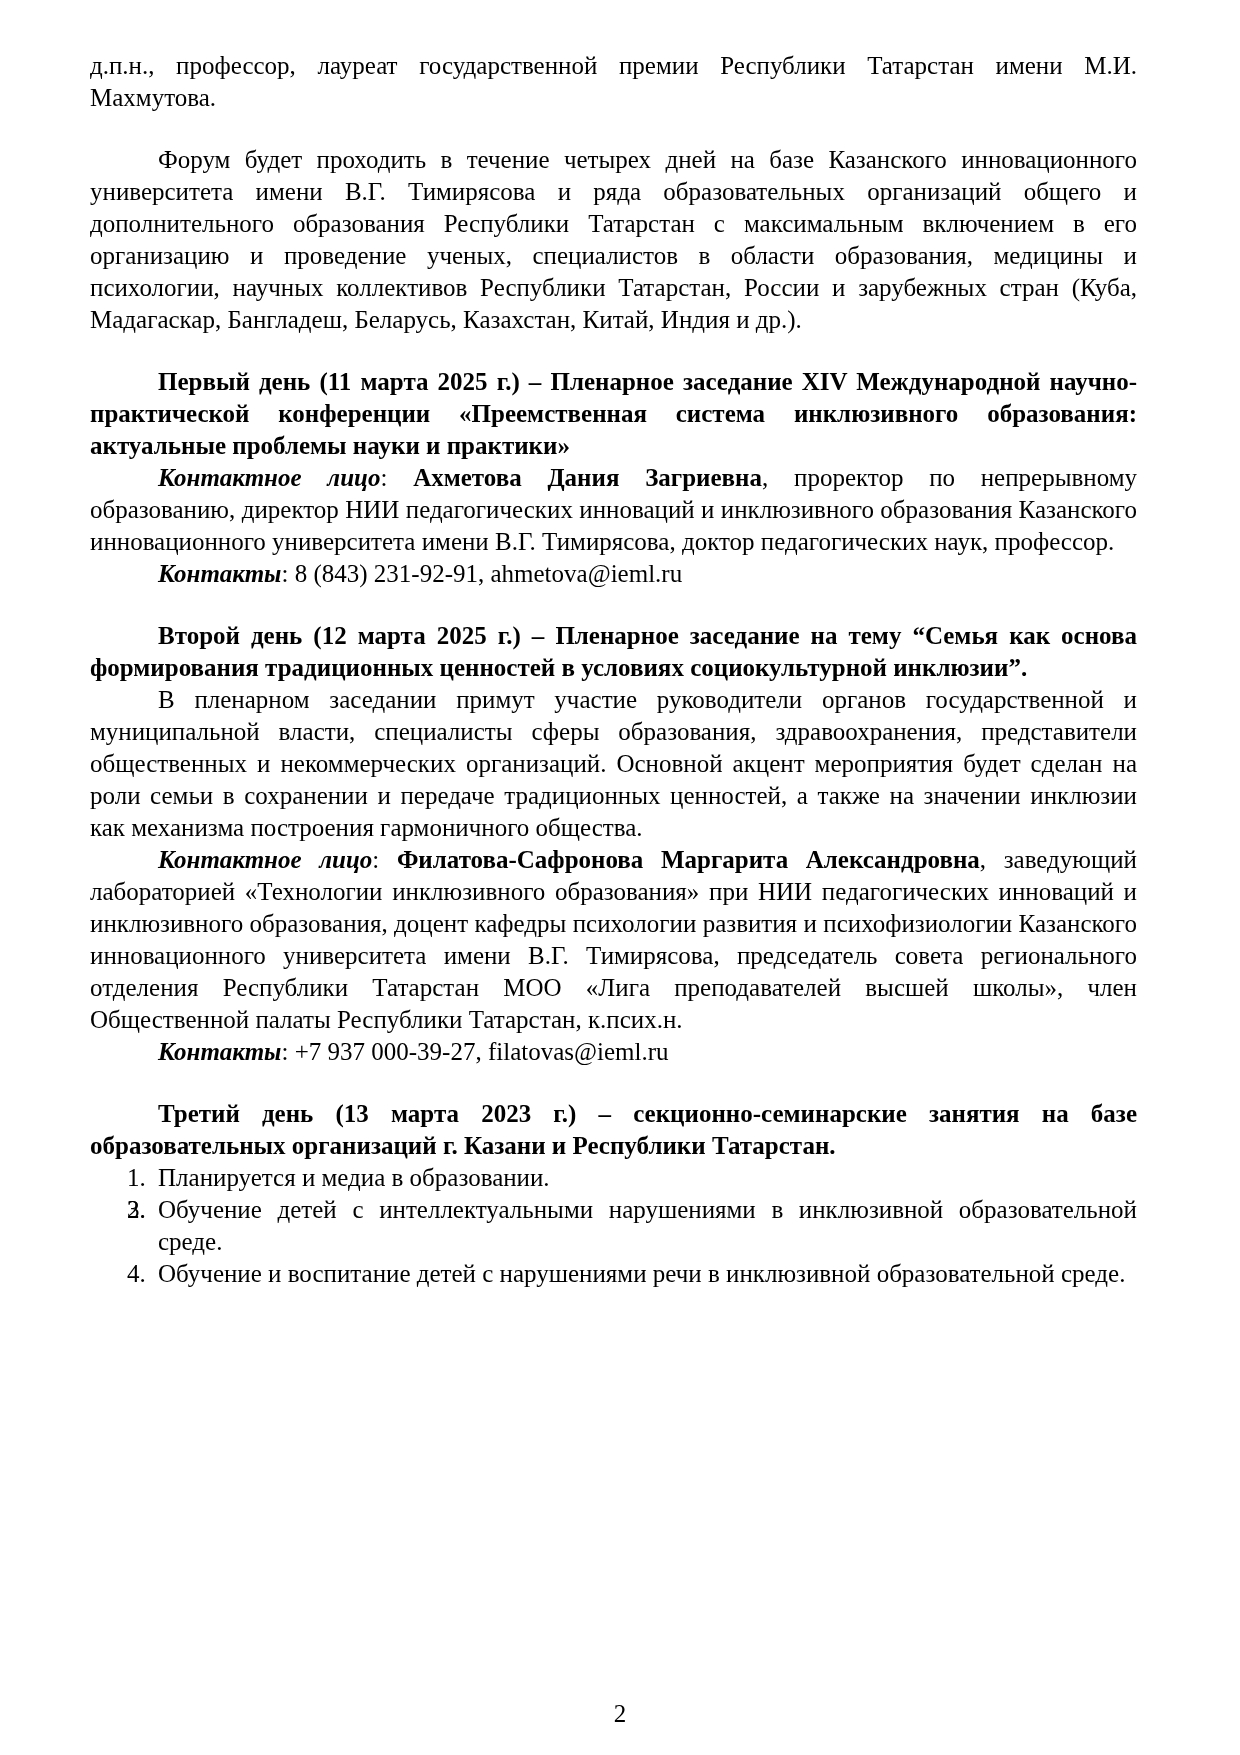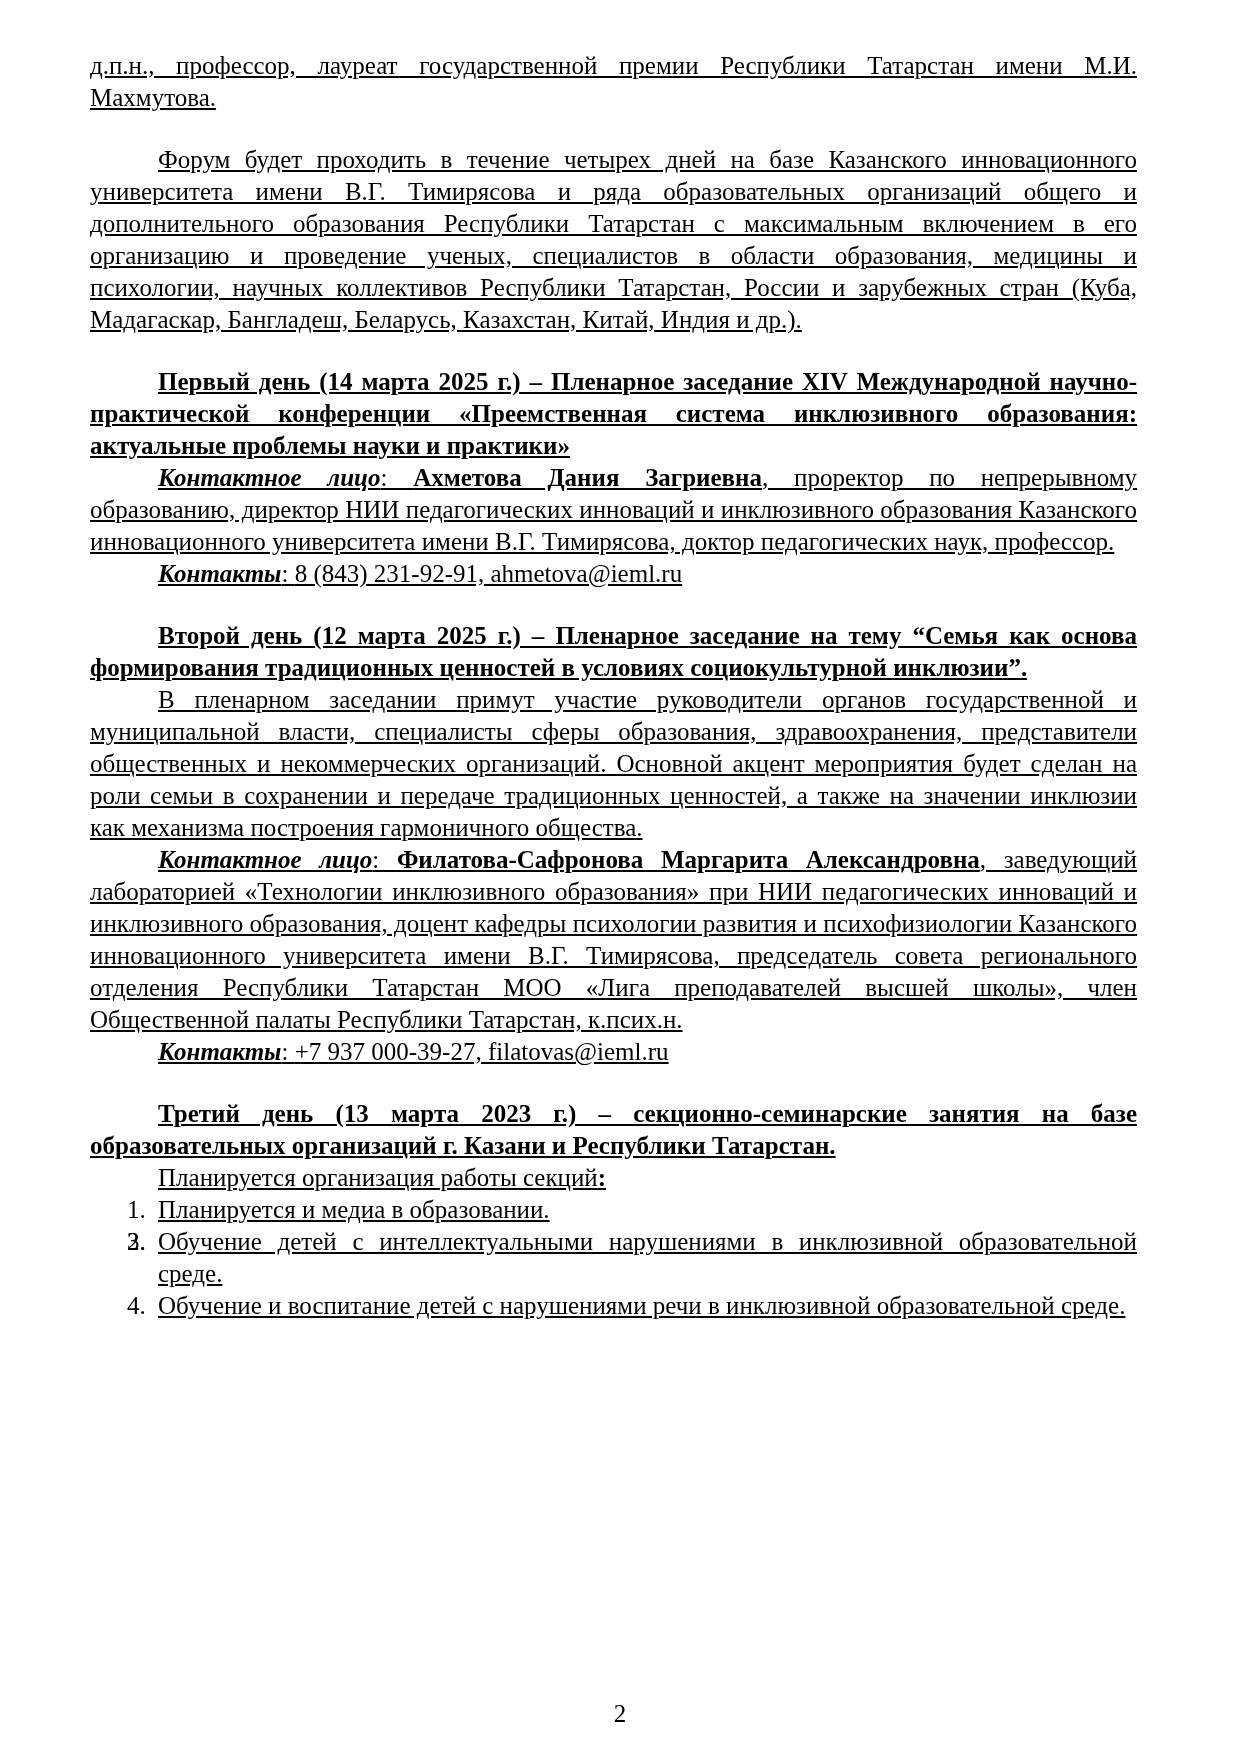--- a/index.html
+++ b/index.html
@@ -17,21 +17,20 @@
     overflow: hidden;
   }
   .content {
     position: absolute;
     left: 90px;
     top: 50px;
     width: 1047px;
     font-size: 25px;
     line-height: 32px;
     text-align: justify;
-    text-decoration: underline;
   }
   .content p {
     margin: 0;
     text-indent: 68px;
   }
   .content p.noindent {
     text-indent: 0;
   }
   .gap {
     margin-top: 30px !important;
@@ -64,38 +63,37 @@
 </head>
 <body>
 
 <div class="page">
   <div class="content">
 
     <p class="noindent">д.п.н., профессор, лауреат государственной премии Республики Татарстан имени М.И. Махмутова.</p>
 
     <p class="gap">Форум будет проходить в течение четырех дней на базе Казанского инновационного университета имени В.Г. Тимирясова и ряда образовательных организаций общего и дополнительного образования Республики Татарстан с максимальным включением в его организацию и проведение ученых, специалистов в области образования, медицины и психологии, научных коллективов Республики Татарстан, России и зарубежных стран (Куба, Мадагаскар, Бангладеш, Беларусь, Казахстан, Китай, Индия и др.).</p>
 
-    <p class="gap bold">Первый день (14 марта 2025 г.) – Пленарное заседание XIV Международной научно-практической конференции «Преемственная система инклюзивного образования: актуальные проблемы науки и практики»</p>
+    <p class="gap bold">Первый день (11 марта 2025 г.) – Пленарное заседание XIV Международной научно-практической конференции «Преемственная система инклюзивного образования: актуальные проблемы науки и практики»</p>
 
 
     <p><span class="bi">Контактное лицо</span><span>: </span><span class="bold">Ахметова Дания Загриевна</span><span>, проректор по непрерывному образованию, директор НИИ педагогических инноваций и инклюзивного образования Казанского инновационного университета имени В.Г. Тимирясова, доктор педагогических наук, профессор.</span></p>
 
     <p><span class="bi">Контакты</span><span>: </span><span>8 (843) 231-92-91, ahmetova@ieml.ru</span></p>
 
     <p class="gap bold">Второй день (12 марта 2025 г.) – Пленарное заседание на тему “Семья как основа формирования традиционных ценностей в условиях социокультурной инклюзии”.</p>
 
     <p>В пленарном заседании примут участие руководители органов государственной и муниципальной власти, специалисты сферы образования, здравоохранения, представители общественных и некоммерческих организаций. Основной акцент мероприятия будет сделан на роли семьи в сохранении и передаче традиционных ценностей, а также на значении инклюзии как механизма построения гармоничного общества.</p>
 
     <p><span class="bi">Контактное лицо</span><span>: </span><span class="bold">Филатова-Сафронова Маргарита Александровна</span><span>, заведующий лабораторией «Технологии инклюзивного образования» при НИИ педагогических инноваций и инклюзивного образования, доцент кафедры психологии развития и психофизиологии Казанского инновационного университета имени В.Г. Тимирясова, председатель совета регионального отделения Республики Татарстан МОО «Лига преподавателей высшей школы», член Общественной палаты Республики Татарстан, к.псих.н.</span></p>
 
     <p><span class="bi">Контакты</span><span>: </span><span>+7 937 000-39-27, filatovas@ieml.ru</span></p>
 
     <p class="gap bold">Третий день (13 марта 2023 г.) – секционно-семинарские занятия на базе образовательных организаций г. Казани и Республики Татарстан.</p>
 
-    <p><span>Планируется организация работы секций</span><span class="bold">:</span></p>
 
     <div class="list">
       <div class="li"><span class="num">1.</span><span>Планируется и медиа в образовании.</span></div>
       <div class="li"><span class="num">2.</span></div>
       <div class="li"><span class="num">3.</span><span>Обучение детей с интеллектуальными нарушениями в инклюзивной образовательной среде.</span></div>
       <div class="li"><span class="num">4.</span><span>Обучение и воспитание детей с нарушениями речи в инклюзивной образовательной среде.</span></div>
     </div>
 
   </div>
 

